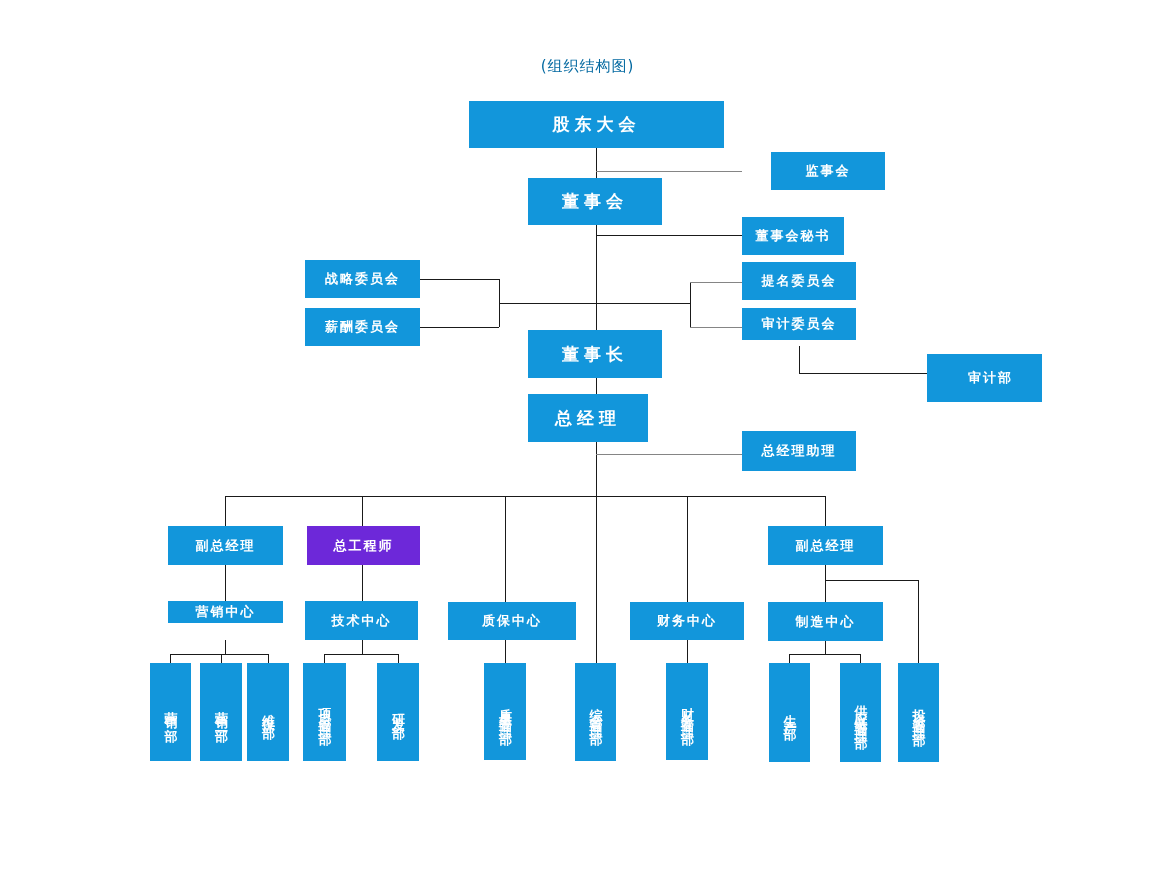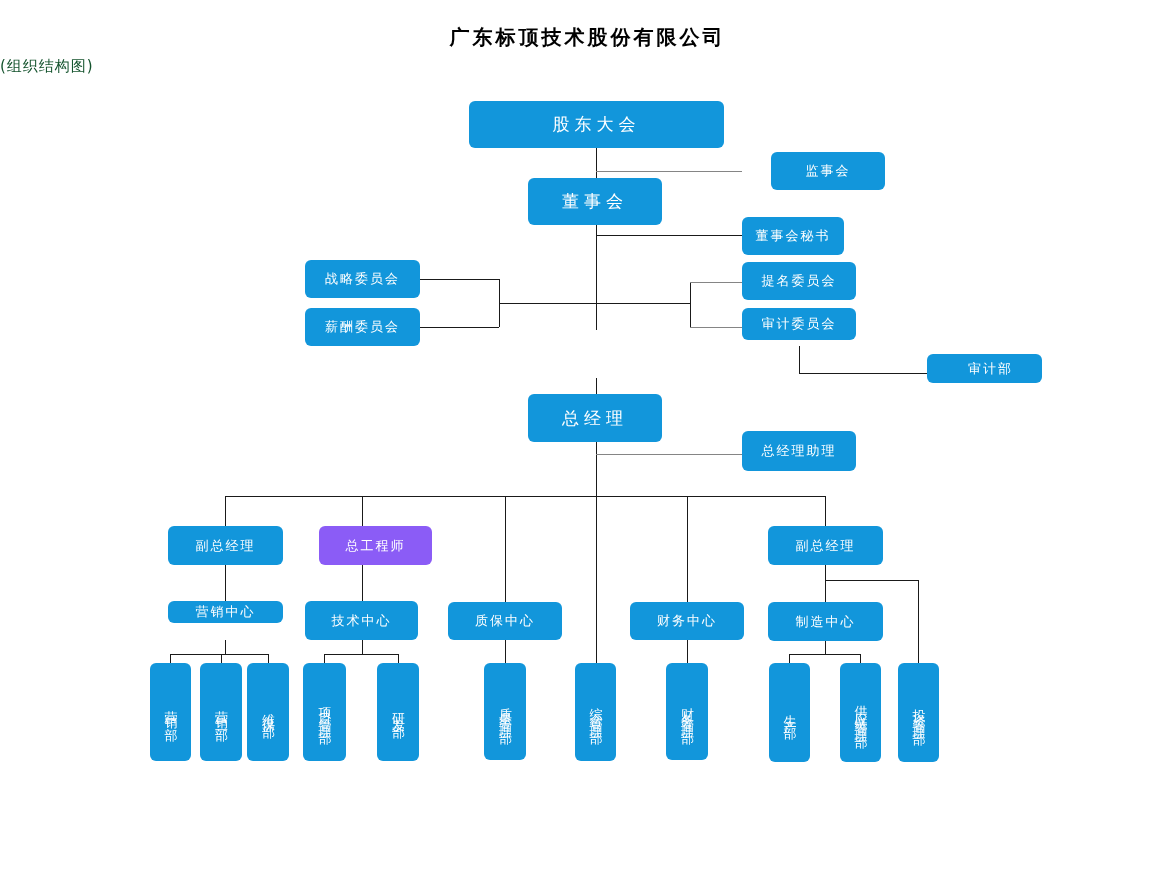--- a/index.html
+++ b/index.html
@@ -1,33 +1,32 @@
 <!DOCTYPE html>
 <html><head>
 <meta charset="utf-8">
 <style>
   html,body{margin:0;padding:0;background:#ffffff;}
   body{font-family:"DejaVu Sans","Liberation Sans",sans-serif;}
   .page{position:relative;width:1175px;height:873px;background:#ffffff;overflow:hidden;}
   .title{position:absolute;left:0;top:24px;width:100%;text-align:center;
          font-size:20px;font-weight:bold;color:#000000;letter-spacing:3px;z-index:3;}
-  .subtitle{position:absolute;left:0;top:57px;width:100%;text-align:left;
-            font-size:15px;color:#14532d;letter-spacing:1px;z-index:3;}
+  .subtitle{position:absolute;left:0;top:57px;width:100%;text-align:center;
+            font-size:15px;color:#0369a1;letter-spacing:1px;z-index:3;}
   .node{position:absolute;color:#ffffff;display:flex;align-items:center;justify-content:center;
-        font-weight:normal;z-index:2;box-sizing:border-box;text-align:center;border-radius:6px;}
+        font-weight:bold;z-index:2;box-sizing:border-box;text-align:center;}
   .node.large{font-size:17px;letter-spacing:5px;}
   .node.normal{font-size:13px;letter-spacing:2px;}
   .node.vertical{writing-mode:vertical-rl;font-size:13px;letter-spacing:6px;}
   .seg{position:absolute;z-index:1;}
 </style>
 </head>
 <body>
 
 <div class="page">
-  <div class="title">广东标顶技术股份有限公司</div>
   <div class="subtitle">(组织结构图)</div>
   <div style="position:absolute;left:0;top:0;width:100%;height:100%;">
       <div class="seg" style="left: 596px; top: 148px; width: 1px; height: 30px; background: rgb(26, 26, 26);"></div>
       <div class="seg" style="left: 596px; top: 171px; width: 146px; height: 1px; background: rgb(133, 133, 133);"></div>
       <div class="seg" style="left: 596px; top: 225px; width: 1px; height: 105px; background: rgb(26, 26, 26);"></div>
       <div class="seg" style="left: 596px; top: 235px; width: 146px; height: 1px; background: rgb(26, 26, 26);"></div>
       <div class="seg" style="left: 420px; top: 279px; width: 79px; height: 1px; background: rgb(26, 26, 26);"></div>
       <div class="seg" style="left: 420px; top: 327px; width: 79px; height: 1px; background: rgb(26, 26, 26);"></div>
       <div class="seg" style="left: 499px; top: 279px; width: 1px; height: 48px; background: rgb(26, 26, 26);"></div>
       <div class="seg" style="left: 499px; top: 303px; width: 191px; height: 1px; background: rgb(26, 26, 26);"></div>
@@ -66,29 +65,30 @@
       <div class="seg" style="left: 789px; top: 654px; width: 1px; height: 9px; background: rgb(26, 26, 26);"></div>
       <div class="seg" style="left: 860px; top: 654px; width: 1px; height: 9px; background: rgb(26, 26, 26);"></div>
       <div class="node large" style="left: 469px; top: 101px; width: 255px; height: 47px; background: rgb(18, 150, 219); color: rgb(255, 255, 255);">股东大会</div>
       <div class="node normal" style="left: 742px; top: 152px; width: 114px; height: 38px; background: rgb(18, 150, 219); color: rgb(255, 255, 255); margin-left: 29px;">监事会</div>
       <div class="node large" style="left: 528px; top: 178px; width: 134px; height: 47px; background: rgb(18, 150, 219); color: rgb(255, 255, 255);">董事会</div>
       <div class="node normal" style="left: 742px; top: 217px; width: 102px; height: 38px; background: rgb(18, 150, 219); color: rgb(255, 255, 255);">董事会秘书</div>
       <div class="node normal" style="left: 305px; top: 260px; width: 115px; height: 38px; background: rgb(18, 150, 219); color: rgb(255, 255, 255);">战略委员会</div>
       <div class="node normal" style="left: 305px; top: 308px; width: 115px; height: 38px; background: rgb(18, 150, 219); color: rgb(255, 255, 255);">薪酬委员会</div>
       <div class="node normal" style="left: 742px; top: 262px; width: 114px; height: 38px; background: rgb(18, 150, 219); color: rgb(255, 255, 255);">提名委员会</div>
       <div class="node normal" style="left: 742px; top: 308px; width: 114px; height: 32px; background: rgb(18, 150, 219); color: rgb(255, 255, 255);">审计委员会</div>
-      <div class="node normal" style="left: 927px; top: 354px; width: 115px; height: 29px; background: rgb(18, 150, 219); color: rgb(255, 255, 255); padding-left: 12px;">审计部</div>
-      <div class="node large" style="left: 528px; top: 394px; width: 134px; height: 48px; background: rgb(18, 150, 219); color: rgb(255, 255, 255);">总经理</div>
+      <div class="node normal" style="left: 927px; top: 354px; width: 115px; height: 48px; background: rgb(18, 150, 219); color: rgb(255, 255, 255); padding-left: 12px;">审计部</div>
+      <div class="node large" style="left: 528px; top: 330px; width: 134px; height: 48px; background: rgb(18, 150, 219); color: rgb(255, 255, 255);">董事长</div>
+      <div class="node large" style="left: 528px; top: 394px; width: 120px; height: 48px; background: rgb(18, 150, 219); color: rgb(255, 255, 255);">总经理</div>
       <div class="node normal" style="left: 742px; top: 431px; width: 114px; height: 40px; background: rgb(18, 150, 219); color: rgb(255, 255, 255);">总经理助理</div>
       <div class="node normal" style="left: 168px; top: 526px; width: 115px; height: 39px; background: rgb(18, 150, 219); color: rgb(255, 255, 255);">副总经理</div>
-      <div class="node normal" style="left: 319px; top: 526px; width: 113px; height: 39px; background: #8b5cf6; color: rgb(255, 255, 255);">总工程师</div>
+      <div class="node normal" style="left: 307px; top: 526px; width: 113px; height: 39px; background: #6d28d9; color: rgb(255, 255, 255);">总工程师</div>
       <div class="node normal" style="left: 768px; top: 526px; width: 115px; height: 39px; background: rgb(18, 150, 219); color: rgb(255, 255, 255);">副总经理</div>
       <div class="node normal" style="left: 168px; top: 601px; width: 115px; height: 22px; background: rgb(18, 150, 219); color: rgb(255, 255, 255);">营销中心</div>
       <div class="node normal" style="left: 305px; top: 601px; width: 113px; height: 39px; background: rgb(18, 150, 219); color: rgb(255, 255, 255);">技术中心</div>
-      <div class="node normal" style="left: 448px; top: 602px; width: 114px; height: 38px; background: rgb(18, 150, 219); color: rgb(255, 255, 255);">质保中心</div>
+      <div class="node normal" style="left: 448px; top: 602px; width: 128px; height: 38px; background: rgb(18, 150, 219); color: rgb(255, 255, 255);">质保中心</div>
       <div class="node normal" style="left: 630px; top: 602px; width: 114px; height: 38px; background: rgb(18, 150, 219); color: rgb(255, 255, 255);">财务中心</div>
       <div class="node normal" style="left: 768px; top: 602px; width: 115px; height: 39px; background: rgb(18, 150, 219); color: rgb(255, 255, 255);">制造中心</div>
       <div class="node vertical" style="left: 150px; top: 663px; width: 41px; height: 98px; background: rgb(18, 150, 219); color: rgb(255, 255, 255);">营销一部</div>
       <div class="node vertical" style="left: 200px; top: 663px; width: 42px; height: 98px; background: rgb(18, 150, 219); color: rgb(255, 255, 255);">营销二部</div>
       <div class="node vertical" style="left: 247px; top: 663px; width: 42px; height: 98px; background: rgb(18, 150, 219); color: rgb(255, 255, 255);">维保部</div>
       <div class="node vertical" style="left: 303px; top: 663px; width: 43px; height: 98px; background: rgb(18, 150, 219); color: rgb(255, 255, 255);">项目管理部</div>
       <div class="node vertical" style="left: 377px; top: 663px; width: 42px; height: 98px; background: rgb(18, 150, 219); color: rgb(255, 255, 255);">研发部</div>
       <div class="node vertical" style="left: 484px; top: 663px; width: 42px; height: 97px; background: rgb(18, 150, 219); color: rgb(255, 255, 255);">质量管理部</div>
       <div class="node vertical" style="left: 575px; top: 663px; width: 41px; height: 98px; background: rgb(18, 150, 219); color: rgb(255, 255, 255);">综合管理部</div>
       <div class="node vertical" style="left: 666px; top: 663px; width: 42px; height: 97px; background: rgb(18, 150, 219); color: rgb(255, 255, 255);">财务管理部</div>

